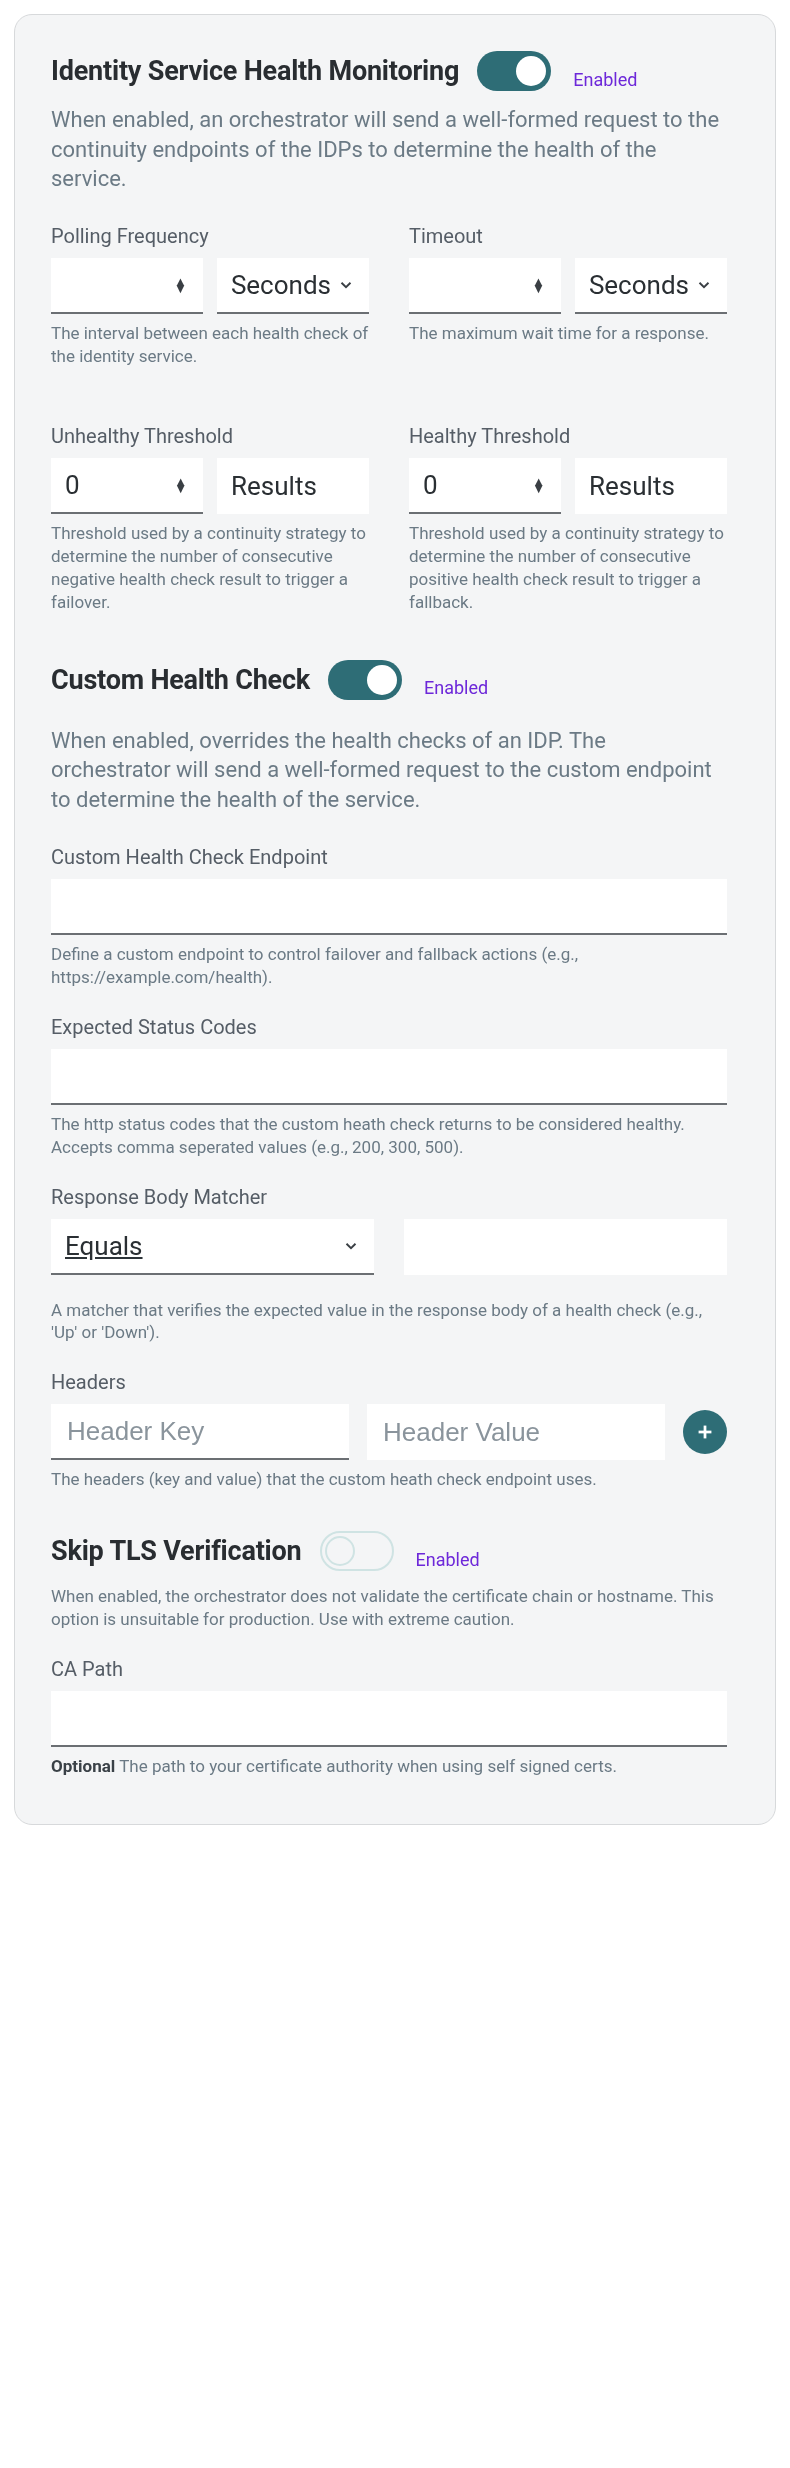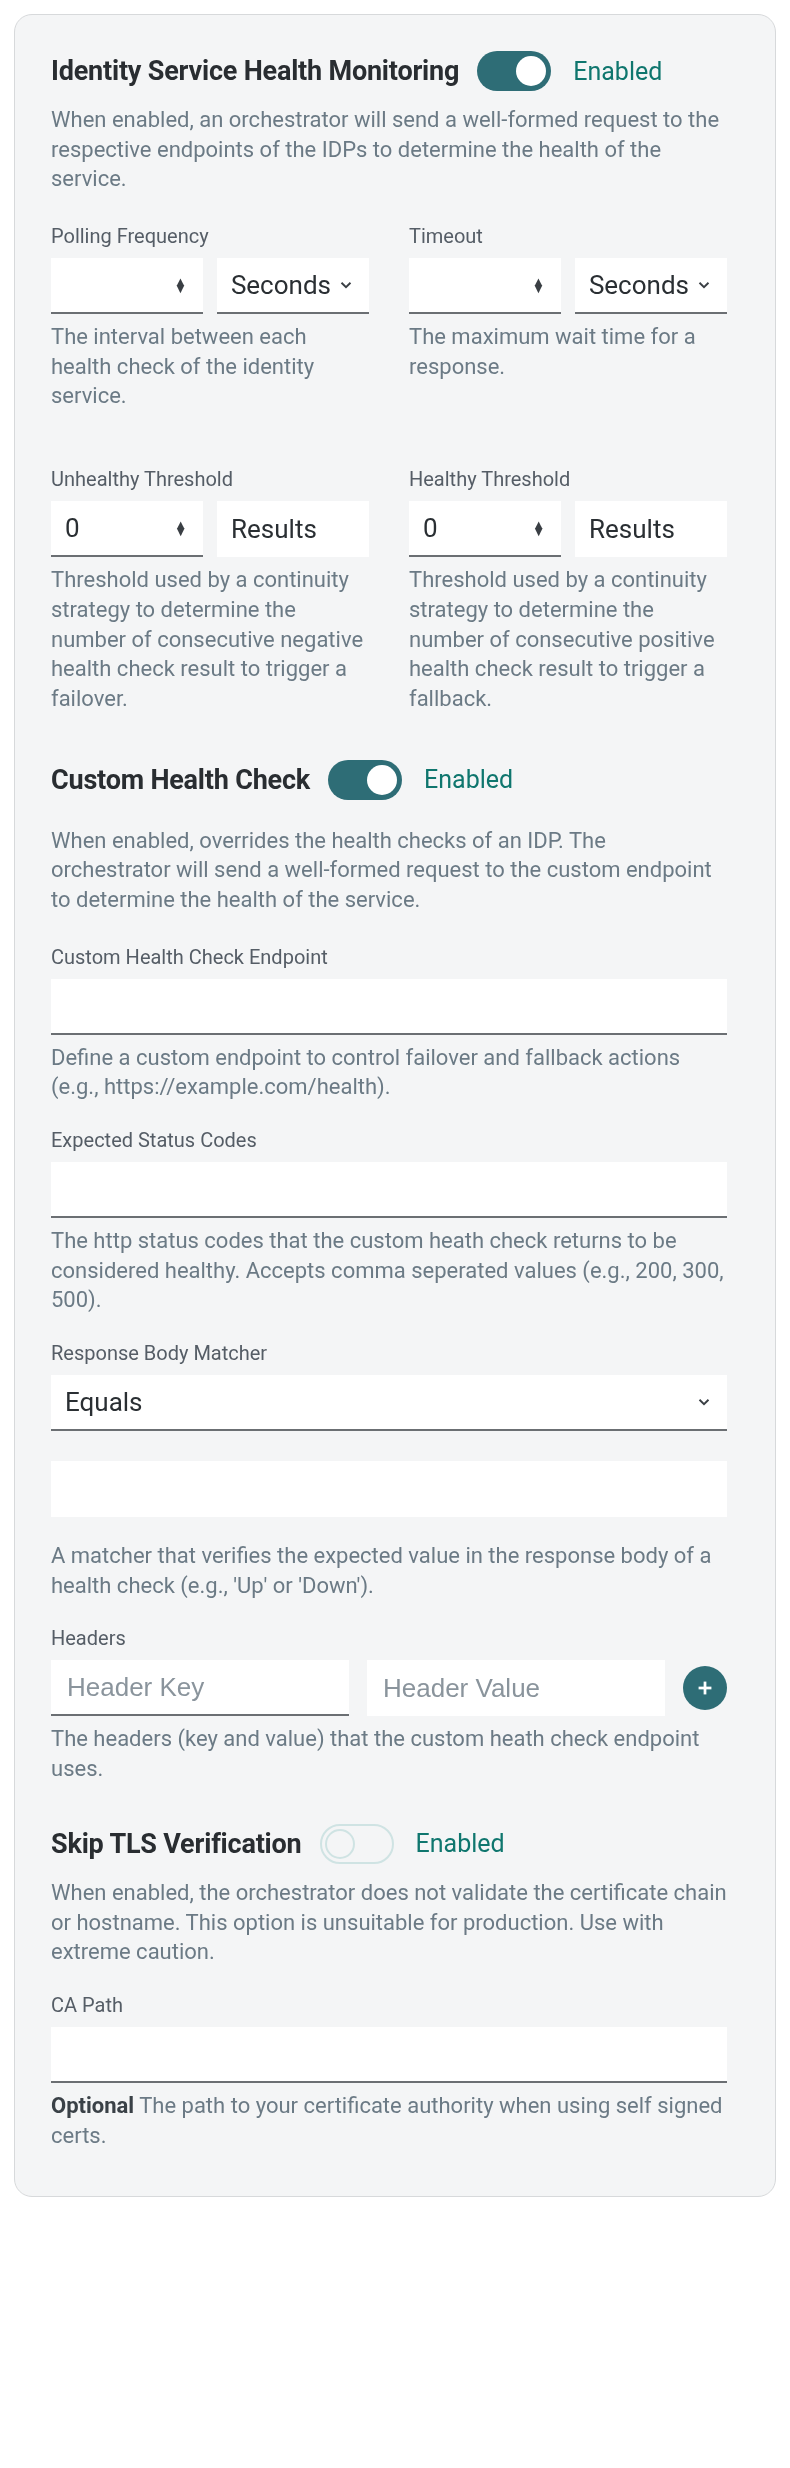--- a/index.html
+++ b/index.html
@@ -66,31 +66,32 @@
     border-radius: 50%;
     background: #fff;
   }
   .switch-track.on .switch-knob { right: 5px; }
   .switch-track.off .switch-knob {
     left: 3px; top: 3px;
     background: var(--panel-bg);
     border: 2px solid var(--teal-off);
   }
   .switch-label {
-    font-size: 25px;
-    color: #0f766e;
+    font-size: 18px;
+    color: #6d28d9;
+    margin-top: 16px;
   }
   .descr {
     font-size: 22px;
     line-height: 1.35;
     color: var(--muted);
     margin: 6px 0 30px 0;
   }
   .help {
-    font-size: 22px;
+    font-size: 17px;
     line-height: 1.35;
     color: var(--muted);
     margin-top: 8px;
   }
   .help strong { color: #3a4147; }
   .lbl {
     font-size: 20px;
     color: #555d66;
     margin-bottom: 10px;
   }
@@ -180,39 +181,40 @@
     cursor: pointer;
     color: #fff;
     flex-shrink: 0;
   }
   .add-btn svg { width: 22px; height: 22px; }
   .spacer-top { margin-top: 20px; }
   .sect { margin-top: 40px; }
   .simple-control-wrap .full-input { margin-top: 4px; }
   .rb-row {
     display: grid;
-    grid-template-columns: 1fr;
+    grid-template-columns: 1fr 1fr;
     gap: 30px;
+    text-decoration: underline;
   }
 </style>
 </head>
 <body>
 
 <div class="panel">
 
   <div class="section-head">
     <div class="section-title">Identity Service Health Monitoring</div>
     <div class="switch">
       <div class="switch-track on">
         <div class="switch-knob"></div>
       </div>
       <div class="switch-label">Enabled</div>
     </div>
   </div>
-  <div class="descr">When enabled, an orchestrator will send a well-formed request to the respective endpoints of the IDPs to determine the health of the service.</div>
+  <div class="descr">When enabled, an orchestrator will send a well-formed request to the continuity endpoints of the IDPs to determine the health of the service.</div>
 
   <div class="row2">
 
     <div class="field">
       <div class="lbl">Polling Frequency</div>
       <div class="combo">
         <div class="control num">
           <input type="text" value="" style="">
           <div class="spinner">
               <span>▲</span>

